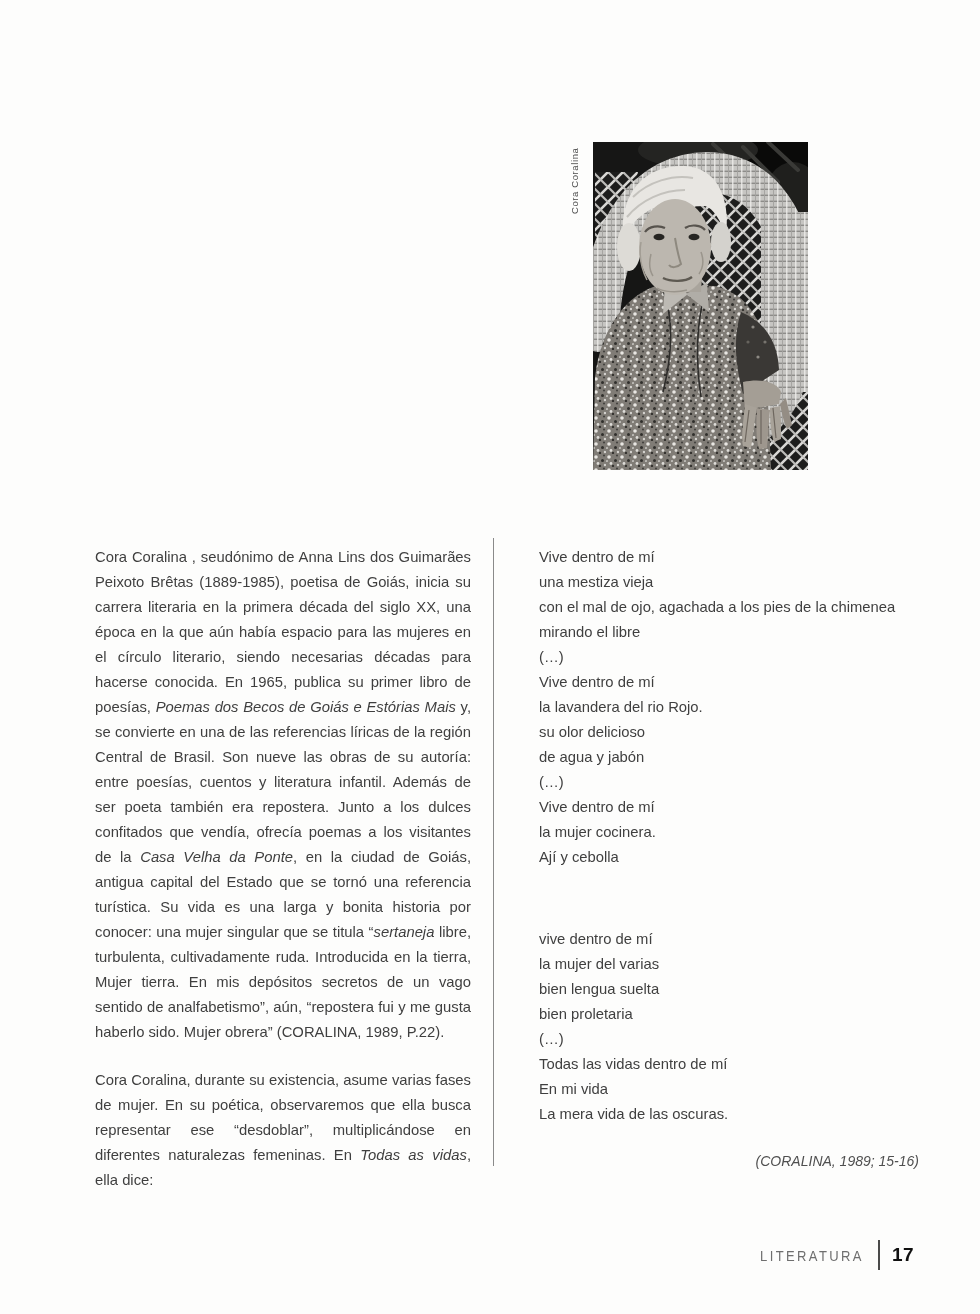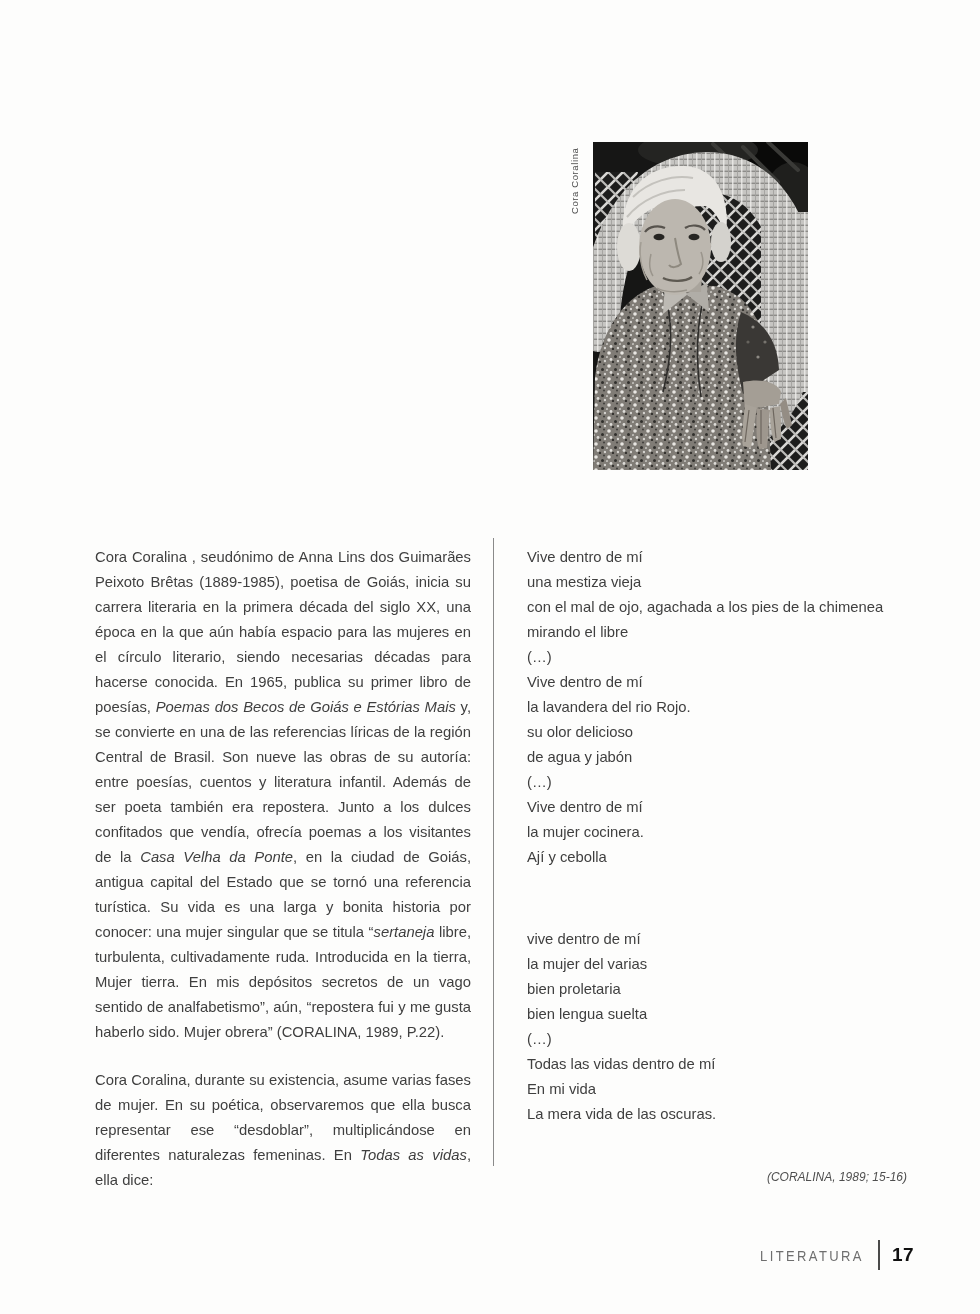--- a/index.html
+++ b/index.html
@@ -26,27 +26,27 @@
     position:absolute; left:95px; top:545px; width:376px;
     font-size:14.8px; line-height:25px; text-align:justify;
   }
   .left-col p { margin:0; }
   .left-col p + p { margin-top:23px; }
   .col-divider {
     position:absolute; left:493px; top:538px; width:1px; height:628px;
     background:#8a8a8a;
   }
   .right-col {
-    position:absolute; left:527px; top:545px; width:380px;
+    position:absolute; left:539px; top:545px; width:380px;
     font-size:14.8px; line-height:25px;
   }
   .poem-part2 { margin-top:57px; }
   .poem-citation {
-    margin-top:38px; text-align:right; font-style:italic;
-    font-size:12px; color:#4f4f4f;
+    margin-top:22px; text-align:right; font-style:italic;
+    font-size:14px; color:#4f4f4f;
   }
   em { font-style:italic; }
   
   .footer {
     position:absolute; left:760px; top:1240px;
     display:flex; align-items:center;justify-content:flex-end;
   }
   .footer-section {
     font-size:13px; letter-spacing:2.4px; color:#6e6e6e;
     transform:scaleY(1.12); transform-origin:center;
@@ -159,22 +159,22 @@
         <div class="poem-line">su olor delicioso</div>
         <div class="poem-line">de agua y jabón</div>
         <div class="poem-line">(…)</div>
         <div class="poem-line">Vive dentro de mí</div>
         <div class="poem-line">la mujer cocinera.</div>
         <div class="poem-line">Ají y cebolla</div>
       </div>
     <div class="poem-part2">
         <div class="poem-line">vive dentro de mí</div>
         <div class="poem-line">la mujer del varias</div>
+        <div class="poem-line">bien lengua suelta</div>
         <div class="poem-line">bien proletaria</div>
-        <div class="poem-line">bien lengua suelta</div>
         <div class="poem-line">(…)</div>
         <div class="poem-line">Todas las vidas dentro de mí</div>
         <div class="poem-line">En mi vida</div>
         <div class="poem-line">La mera vida de las oscuras.</div>
       </div>
     <div class="poem-citation">(CORALINA, 1989; 15-16)</div>
   </div>
 
   <div class="footer">
     <span class="footer-section">LITERATURA</span>

